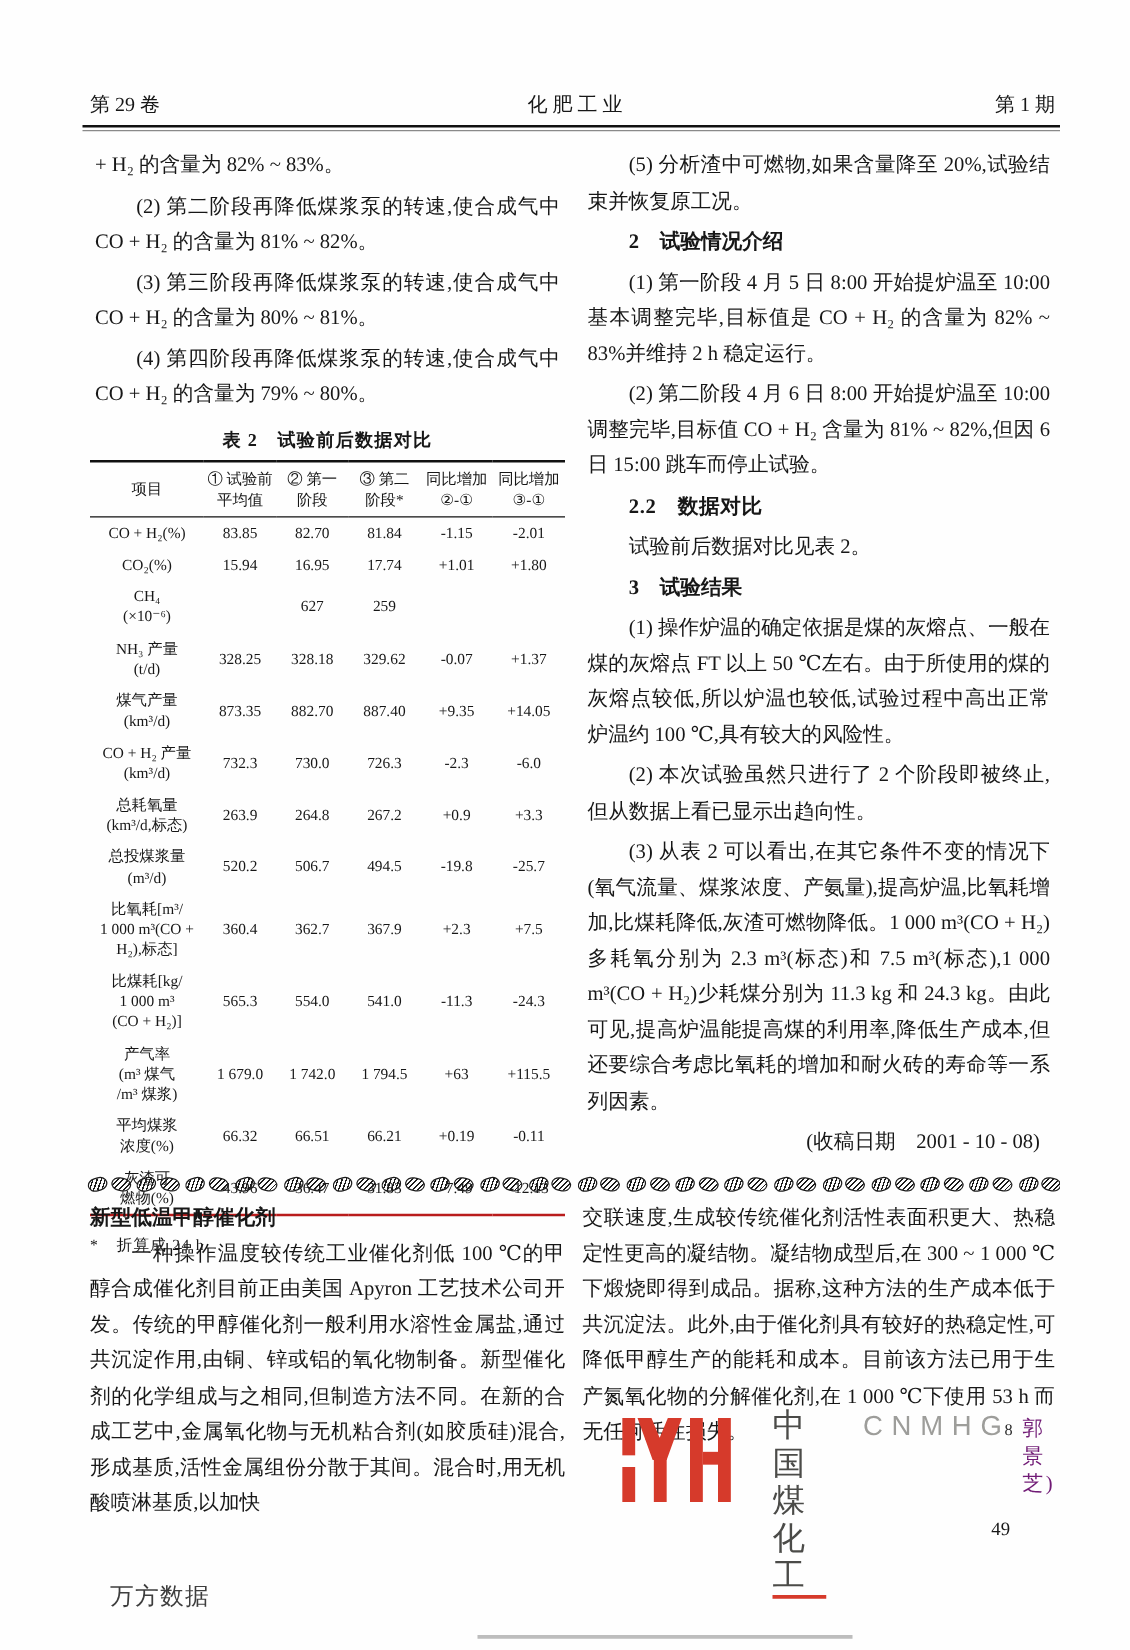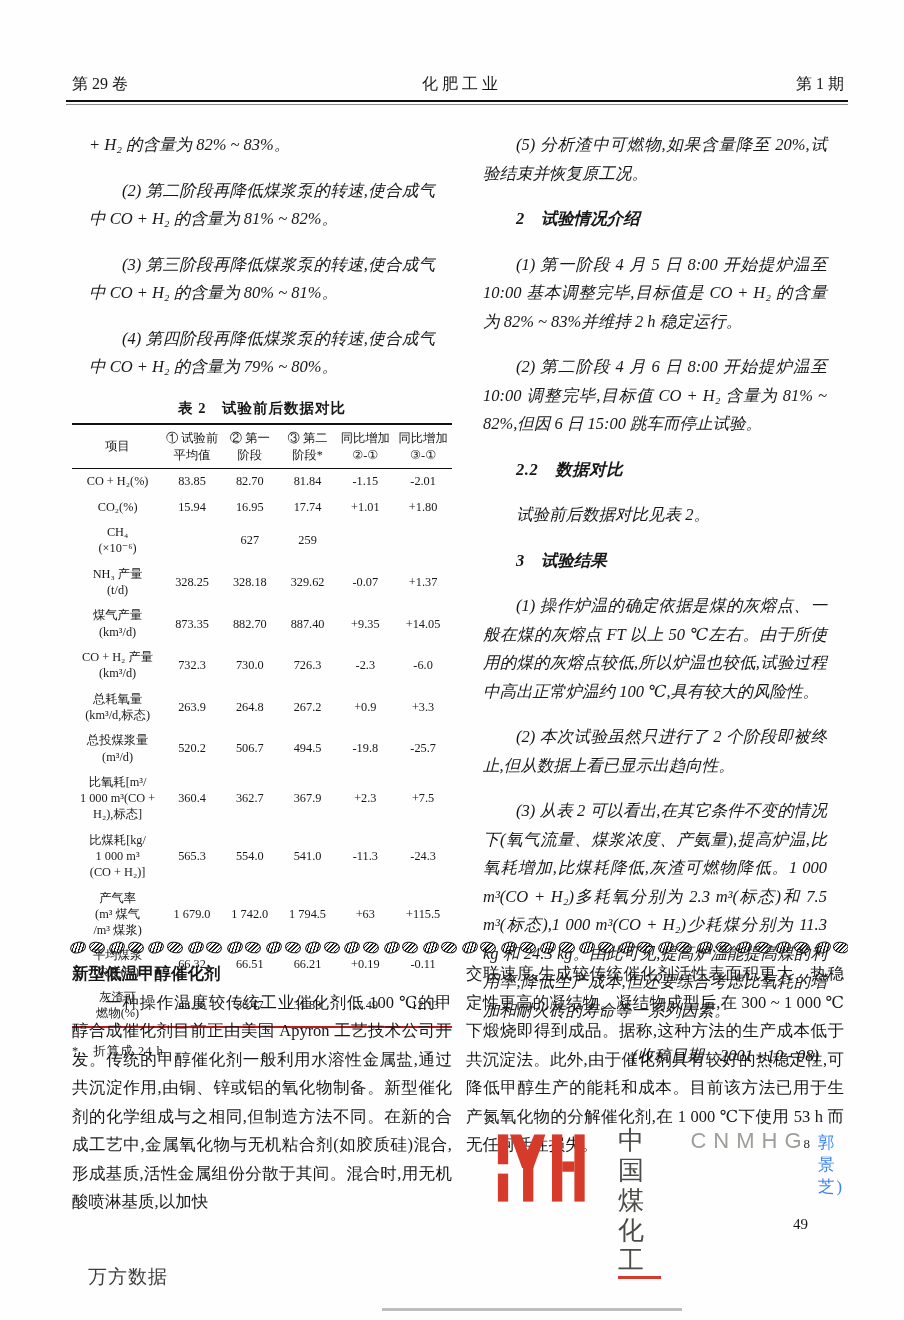--- a/index.html
+++ b/index.html
@@ -20,21 +20,21 @@
     position:absolute;left:66px;top:100px;width:782px;height:6px;
     border-top:2.5px solid #111;
   }
   .header-rule:after{
     content:"";display:block;margin-top:2px;border-top:1px solid #8a8a8a;
   }
   
   .col{position:absolute;top:114px;width:380px;font-size:16.5px;line-height:28.5px;text-align:justify;}
   .col.left{left:72px;}
   .col.right{left:466px;width:378px;}
-  .col p{margin:17px;text-indent:2em;font-style:italic;}
+  .col p{margin:4px;text-indent:2em;}
   .col p.cont{text-indent:0;}
   .sec-h{font-weight:bold;margin:27px 0 0 0;font-size:16.5px;}
   .sec-sub{margin:0;font-size:16.5px;font-weight:bold;letter-spacing:.5px;}
   .received{text-align:right;padding-right:8px;text-indent:0;margin-top:4px;}
   
   .tbl-caption{font-size:14.5px;font-weight:bold;text-align:center;margin:14px 0 6px 0;line-height:1.3;letter-spacing:1px;}
   table.data{width:100%;border-collapse:collapse;font-size:12.3px;line-height:1.32;
     border-top:2px solid #111;border-bottom:2px solid #b91c1c;}
   table.data th{font-weight:normal;padding:5px 1px;white-space:pre-line;border-bottom:1.6px solid #111;text-align:center;vertical-align:middle;}
   table.data td{padding:4.6px 1px;text-align:center;vertical-align:middle;}
@@ -67,21 +67,21 @@
     font-family:"Liberation Sans","DejaVu Sans",sans-serif;
     font-size:26px;color:#4b4b48;letter-spacing:2px;line-height:1.15;
     border-bottom:3px solid #d63a2b;padding-bottom:1px;
   }
   .wm-row2{display:flex;align-items:baseline;margin-top:3px;justify-content:flex-end;}
   .wm-en{
     font-family:"Liberation Sans","DejaVu Sans",sans-serif;
     font-size:22px;color:#9d9d9a;letter-spacing:7px;line-height:1.1;
   }
   .wm-num{font-size:13px;color:#2b2b2b;margin-left:-5px;}
-  .wm-tail{font-size:16.5px;color:#3b82f6;margin-left:8px;letter-spacing:2px;}
+  .wm-tail{font-size:16.5px;color:#701a75;margin-left:8px;letter-spacing:2px;}
   
   .page-number{position:absolute;right:96px;top:1216px;font-size:15px;}
   .wanfang{
     position:absolute;left:88px;top:1264px;
     font-family:"Liberation Sans","DejaVu Sans",sans-serif;
     font-size:19px;color:#3d3d3d;letter-spacing:1px;
   }
   .scan-artifact{position:absolute;left:382px;top:1308px;width:300px;height:3px;background:#9a9a9a;opacity:.65;}
 </style>
 </head>

